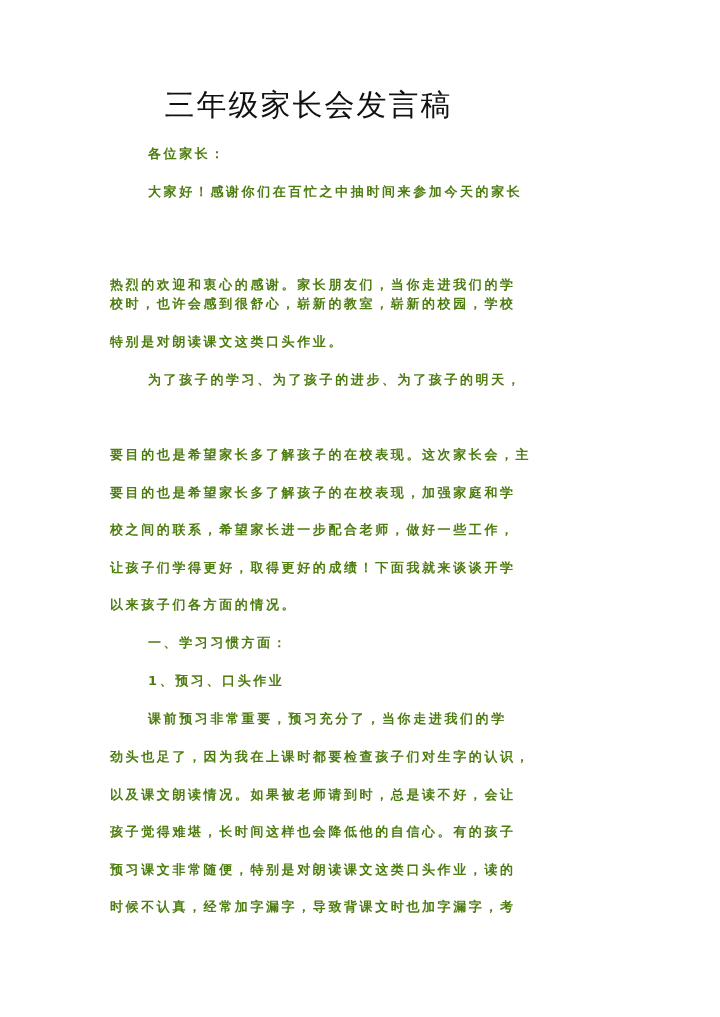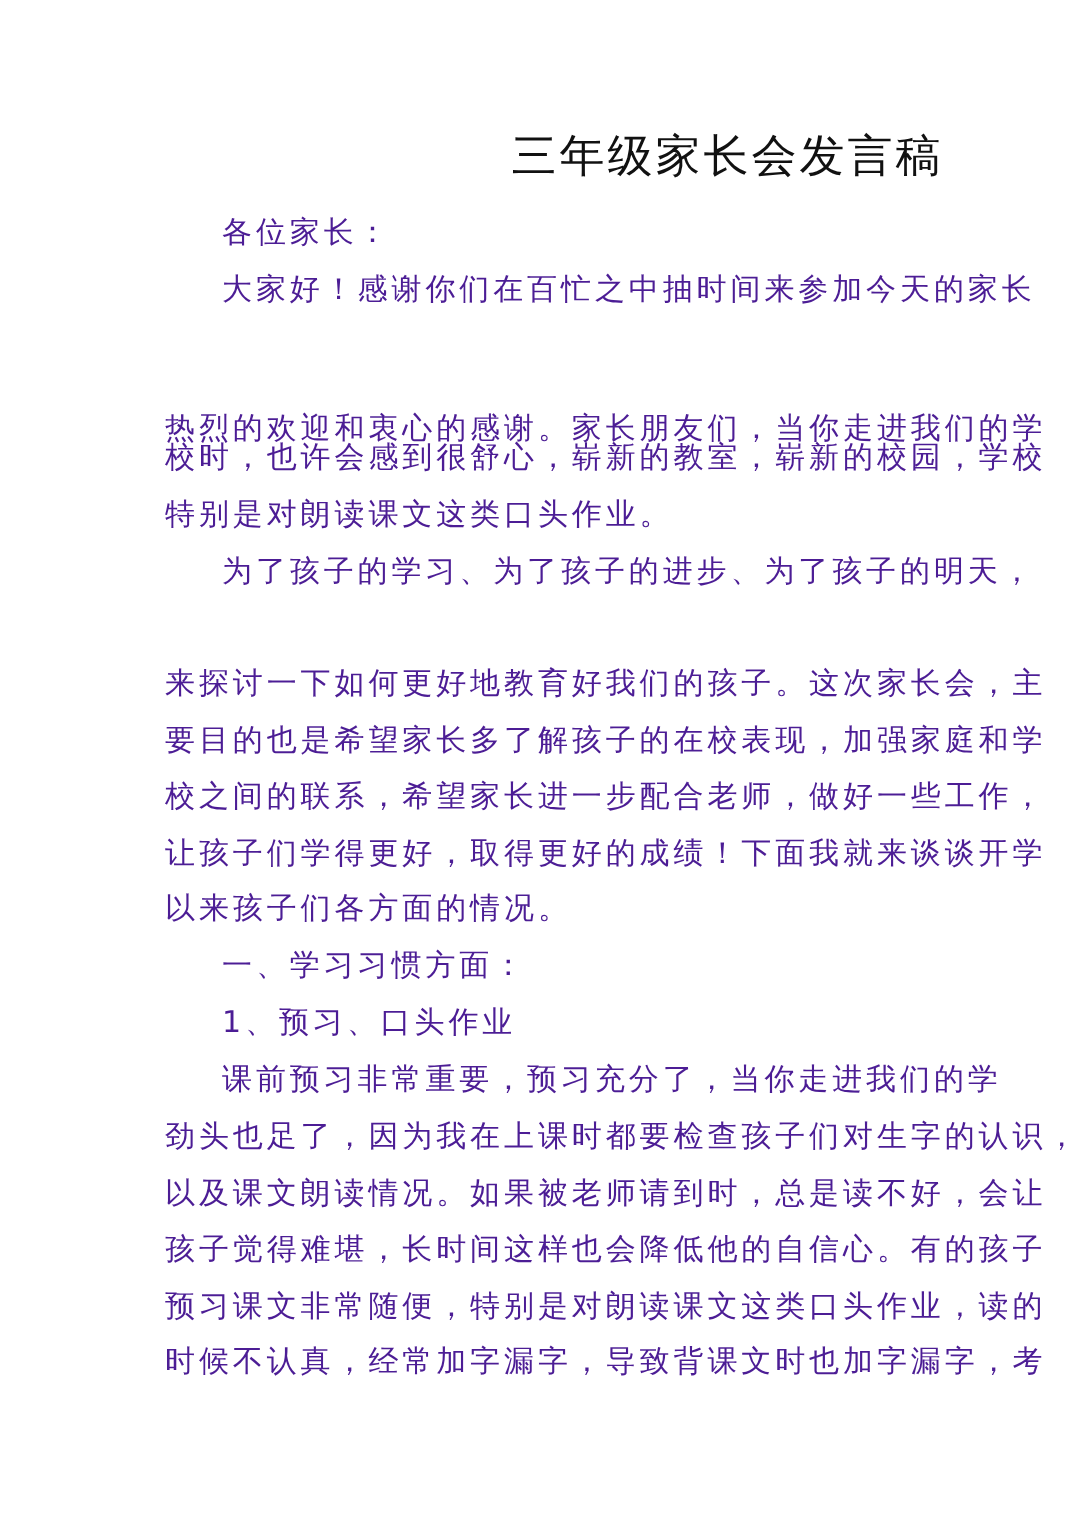--- a/index.html
+++ b/index.html
@@ -1,40 +1,40 @@
 <!DOCTYPE html>
 <html><head>
 <meta charset="utf-8">
 <style>
   html, body { margin:0; padding:0; background:#ffffff; }
   body { width:720px; height:1017px; position:relative; overflow:hidden;
          font-family:"DejaVu Sans","Liberation Sans",sans-serif; color:#111111; }
   .page { position:absolute; left:0; top:0; width:720px; height:1017px; background:#ffffff; }
-  .title { position:absolute; left:12px; width:617px; top:86px; text-align:right;
+  .title { position:absolute; left:0; width:617px; top:86px; text-align:center;
            font-family:"DejaVu Serif","Liberation Serif",serif; font-size:30px;
            letter-spacing:2px; line-height:38px; color:#111; }
-  .line { position:absolute; left:110px; white-space:nowrap; font-size:20px;
-          line-height:28px; letter-spacing:2.6px; color:#4c1d95; }
+  .line { position:absolute; left:110px; white-space:nowrap; font-size:13px;
+          line-height:28px; letter-spacing:2.6px; color:#4d7c0f;font-weight:bold; }
   .indent { left:148px; }
 </style>
 </head>
 <body>
 
 <div class="page">
   <div class="title">三年级家长会发言稿</div>
 
   <div class="line indent" style="top:140px">各位家长：</div>
 
   <div class="line indent" style="top:178px">大家好！感谢你们在百忙之中抽时间来参加今天的家长</div>
   <div class="line" style="top:271px">热烈的欢迎和衷心的感谢。家长朋友们，当你走进我们的学</div>
   <div class="line" style="top:290px">校时，也许会感到很舒心，崭新的教室，崭新的校园，学校</div>
   <div class="line" style="top:328px">特别是对朗读课文这类口头作业。</div>
 
   <div class="line indent" style="top:366px">为了孩子的学习、为了孩子的进步、为了孩子的明天，</div>
-  <div class="line" style="top:441px">来探讨一下如何更好地教育好我们的孩子。这次家长会，主</div>
+  <div class="line" style="top:441px">要目的也是希望家长多了解孩子的在校表现。这次家长会，主</div>
   <div class="line" style="top:479px">要目的也是希望家长多了解孩子的在校表现，加强家庭和学</div>
   <div class="line" style="top:516px">校之间的联系，希望家长进一步配合老师，做好一些工作，</div>
   <div class="line" style="top:554px">让孩子们学得更好，取得更好的成绩！下面我就来谈谈开学</div>
   <div class="line" style="top:591px">以来孩子们各方面的情况。</div>
 
   <div class="line indent" style="top:629px">一、学习习惯方面：</div>
   <div class="line indent" style="top:667px">1、预习、口头作业</div>
 
   <div class="line indent" style="top:705px">课前预习非常重要，预习充分了，当你走进我们的学</div>
   <div class="line" style="top:743px">劲头也足了，因为我在上课时都要检查孩子们对生字的认识，</div>

